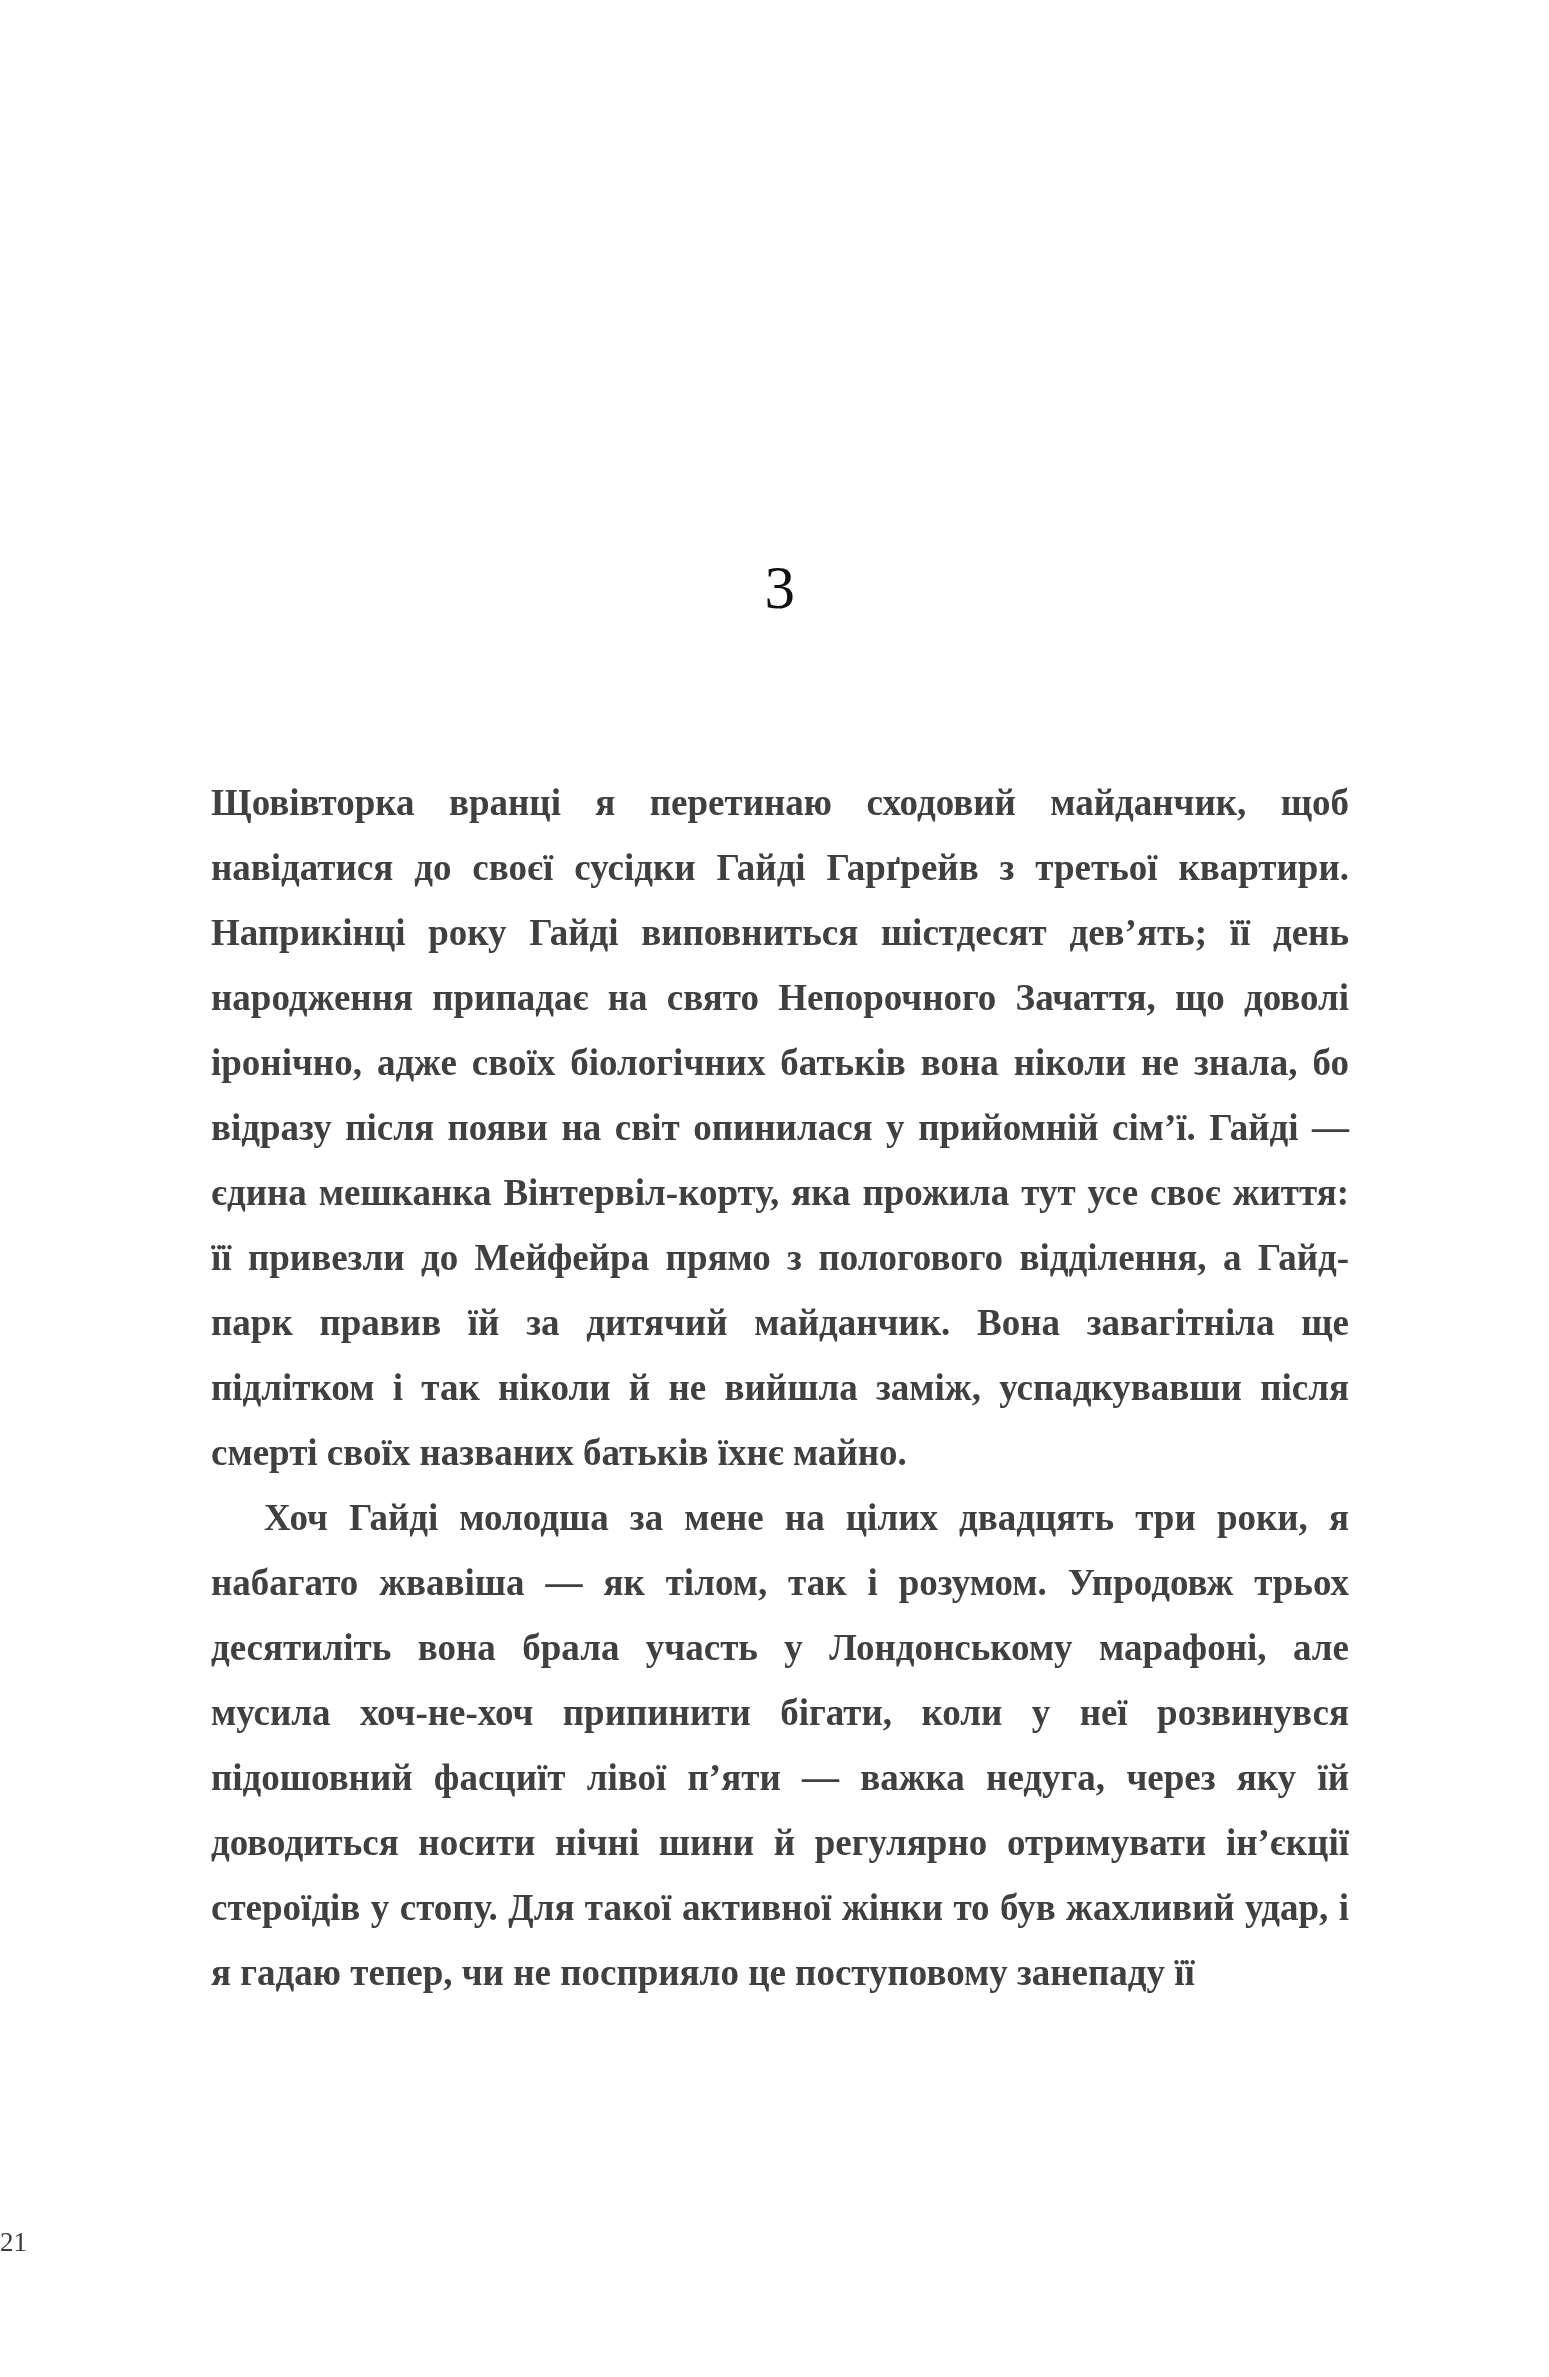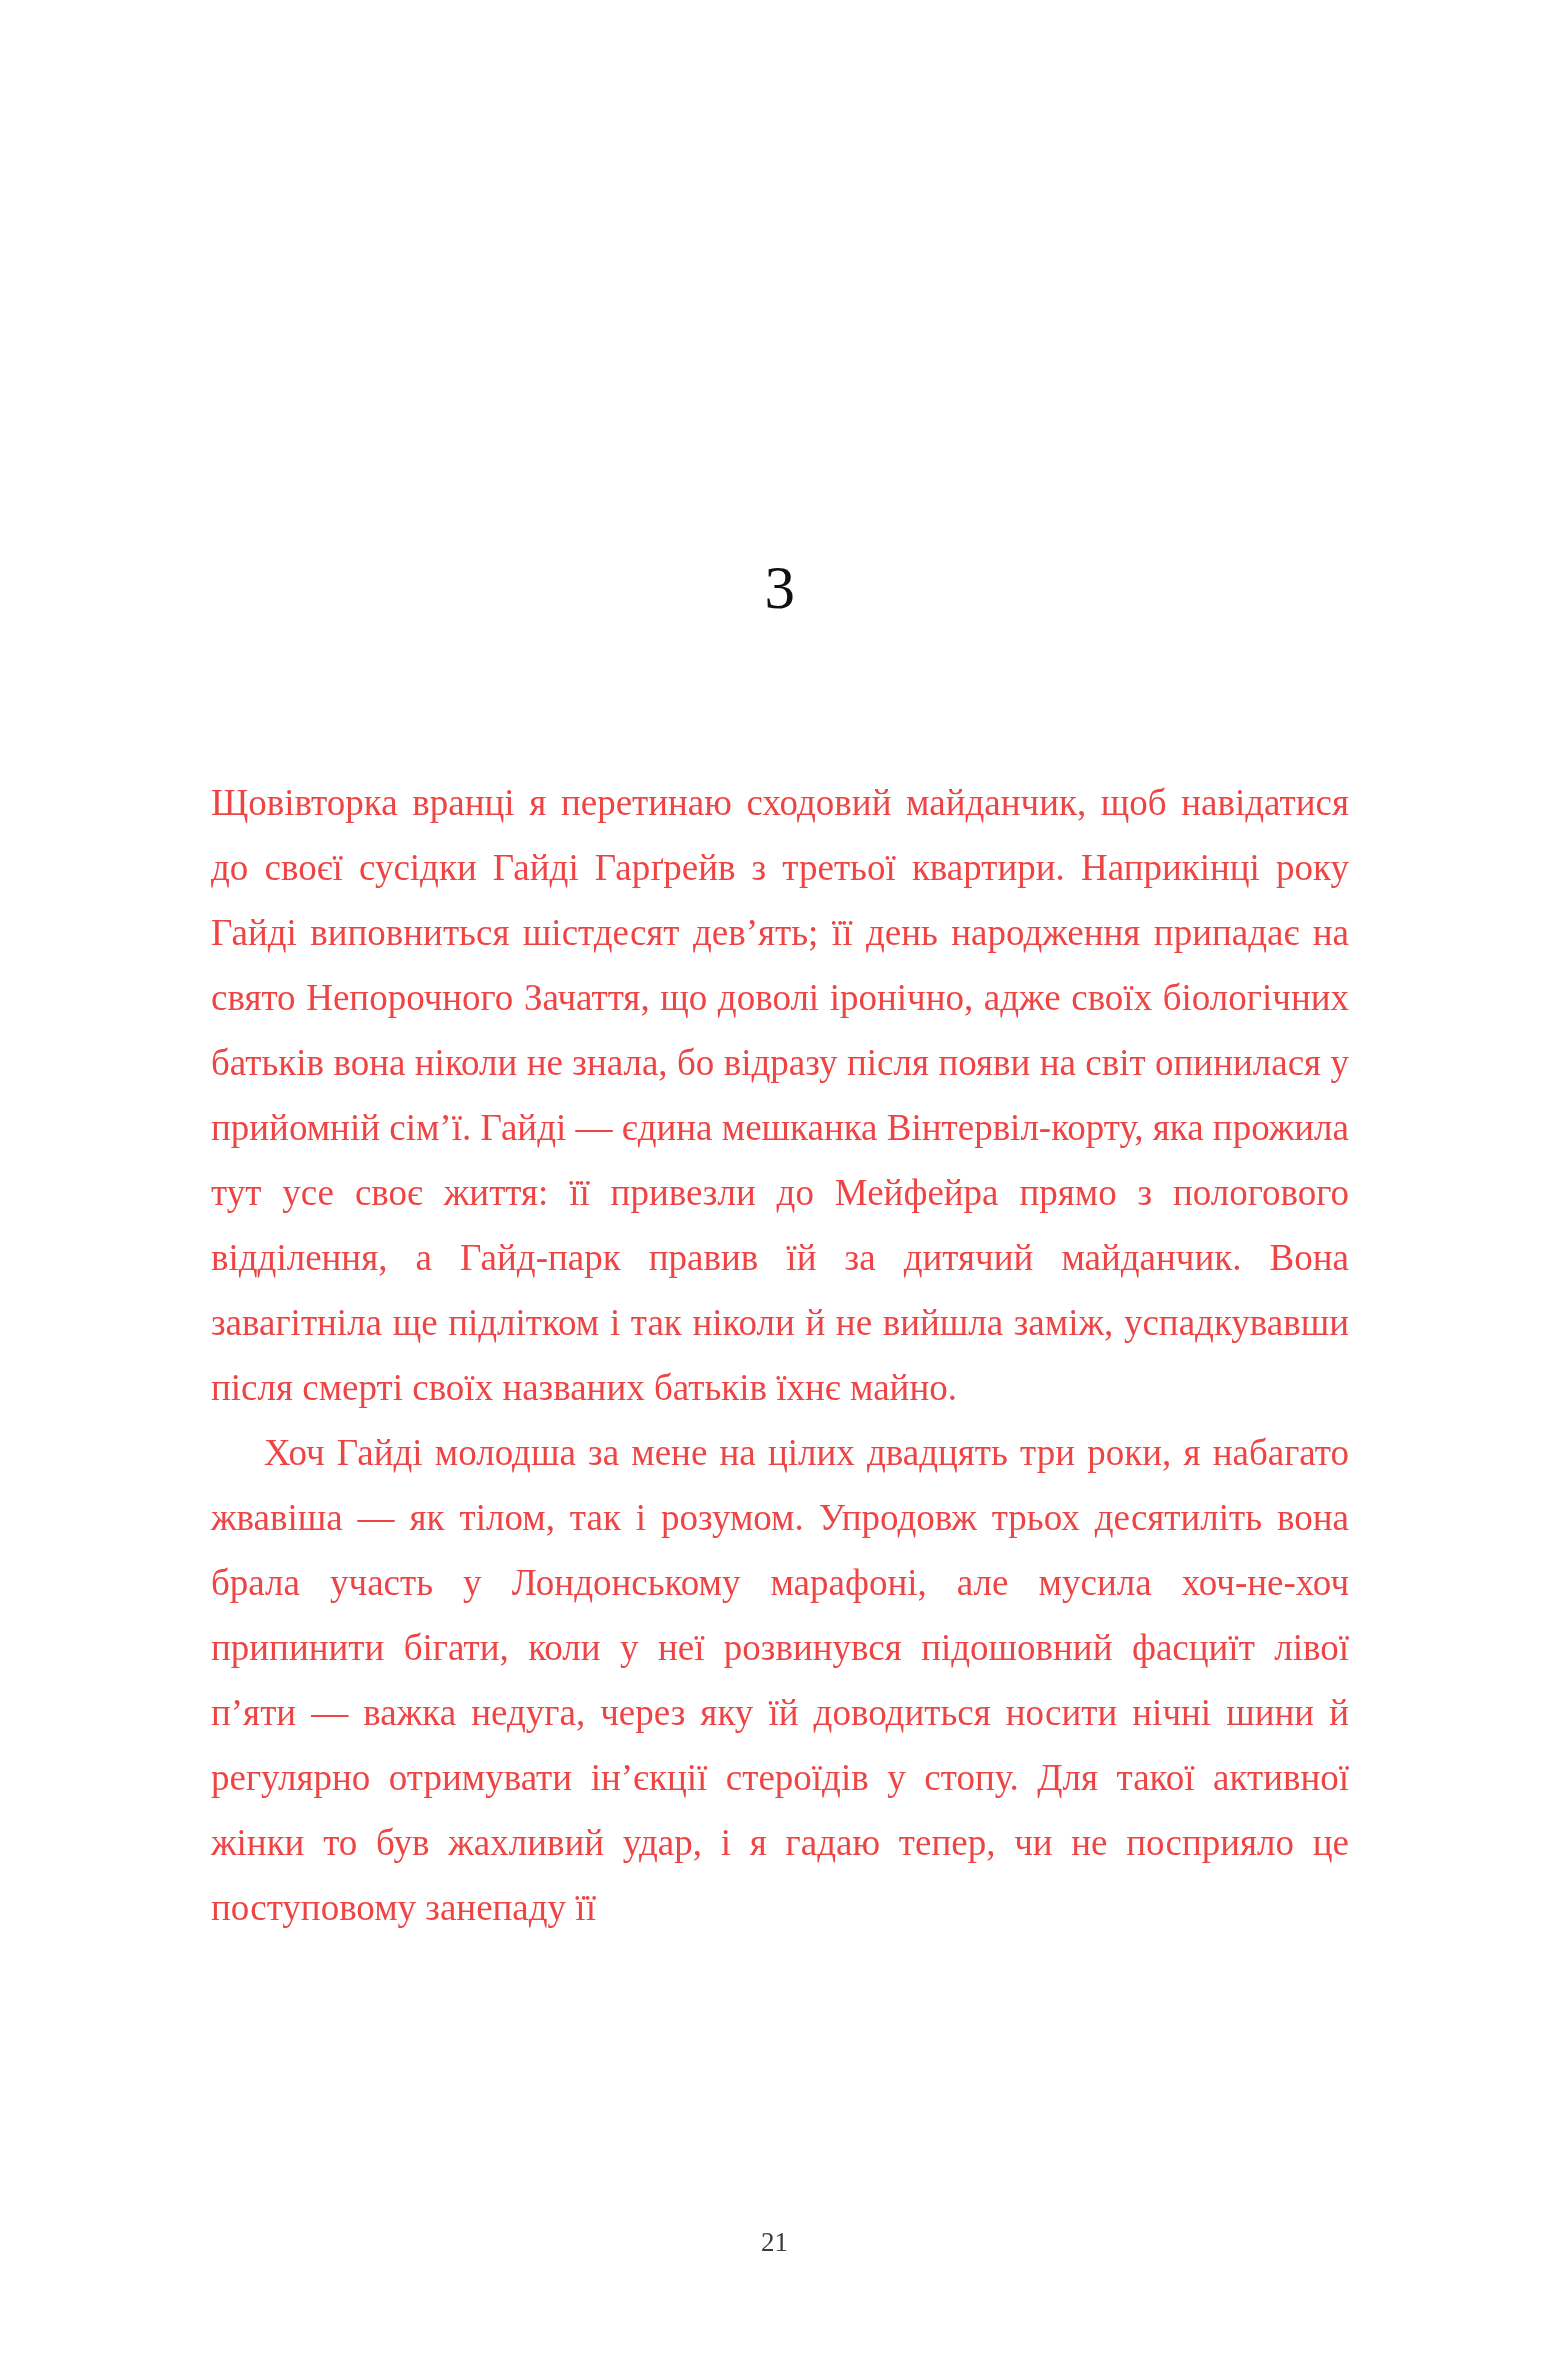--- a/index.html
+++ b/index.html
@@ -39,41 +39,41 @@
     font-family: "Liberation Serif", "DejaVu Serif", serif;
   }
 
   
   .body-text {
     font-size: 37px;
     line-height: 65px;
     text-align: justify;
     text-justify: inter-word;
     hyphens: manual;
-    color: #ef4444;
+    color: #404040;
     margin: 0;
-    font-weight: 400;
+    font-weight: 700;
     -webkit-font-smoothing: antialiased;
   }
 
   .body-text + .body-text {
     margin-top: 0;
   }
 
   .body-text.indented {
     text-indent: 53px;
   }
 
   
   .folio {
     position: absolute;
     left: 0;
     right: 0;
     top: 2229px;
-    text-align: center;
+    text-align: left;
     font-size: 27px;
     line-height: 1;
     color: #3a3a3a;
     font-family: "Liberation Serif", "DejaVu Serif", serif;
   }
 </style>
 </head>
 <body>
 
 <div class="page">

